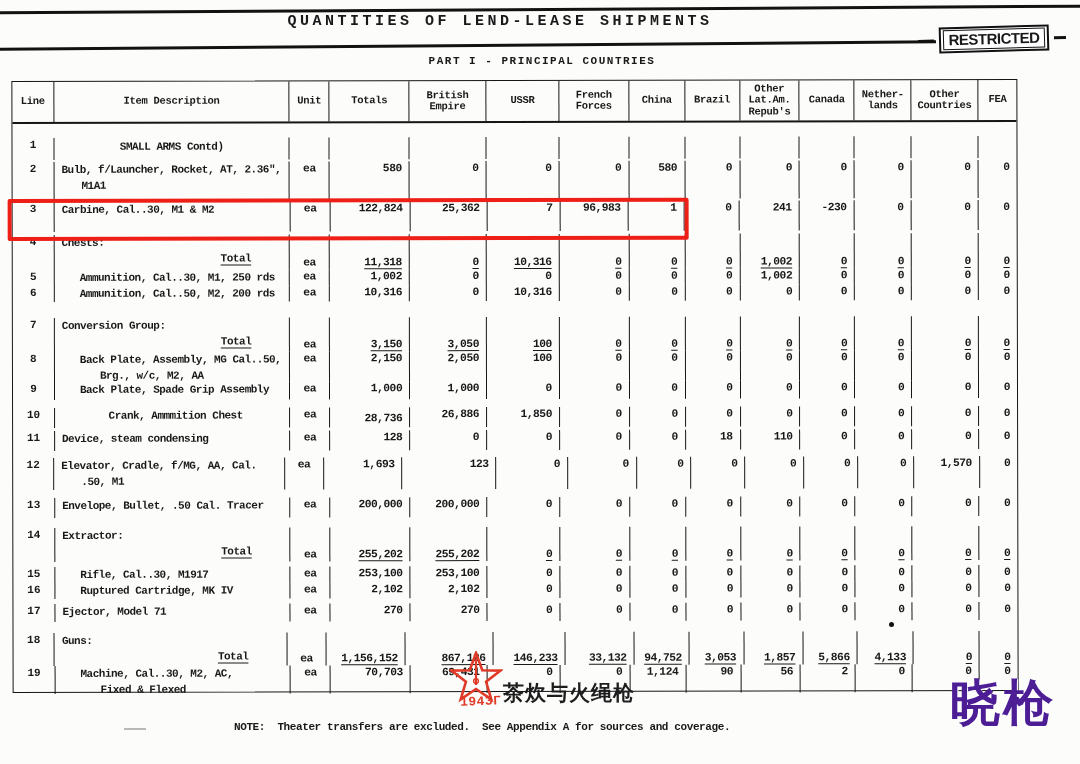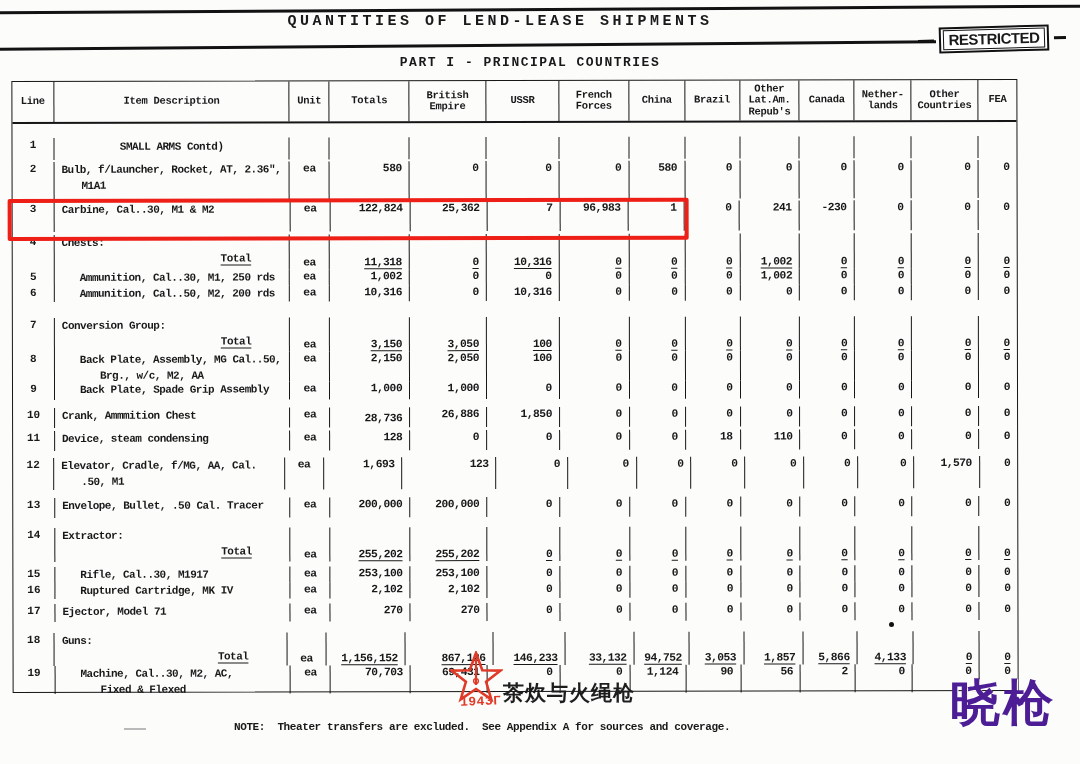--- a/index.html
+++ b/index.html
@@ -1,21 +1,21 @@
 <!DOCTYPE html>
 <html><head>
 <meta charset="utf-8">
 <style>
   html,body{margin:0;padding:0;background:#e9e9e9;}
   .page{position:relative;width:1080px;height:764px;background:#fcfcfb;overflow:hidden;
         font-family:"Liberation Mono","DejaVu Sans Mono",monospace;color:#191919;}
   .rule{position:absolute;background:#121212;}
   .title{position:absolute;top:13px;left:0;width:1000px;text-align:center;font-size:15px;font-weight:700;
          letter-spacing:3.5px;white-space:pre;}
-  .subtitle{position:absolute;top:55px;left:0;width:1060px;text-align:center;font-size:13px;font-weight:700;
+  .subtitle{position:absolute;top:55px;left:12px;width:1060px;text-align:center;font-size:11px;font-weight:700;
          letter-spacing:1.5px;white-space:pre;}
   .stamp{position:absolute;top:26px;left:918px;display:flex;align-items:center;gap:5px;transform:rotate(-1.6deg);}
   .stamp .dash{width:16px;height:3px;background:#111;}
   .stamp .box{border:2.5px solid #111;padding:1.5px;background:#fff;}
   .stamp .box-in{border:1.5px solid #111;padding:0px 5px 1px 5px;font-family:"Liberation Sans",sans-serif;
          font-weight:700;font-size:15px;letter-spacing:-0.5px;transform:scaleX(.92);}
   
   .tbl{position:absolute;left:12px;top:80px;width:1006px;height:612px;border:1.8px solid #161616;
        box-sizing:border-box;transform:rotate(-0.12deg);background:transparent;}
   .thead{display:flex;height:42px;border-bottom:2px solid #161616;box-sizing:border-box;}
@@ -460,21 +460,21 @@
         </div>
         <div class="td val" style="width: 67px;">
           <span>0</span>
         </div>
         <div class="td val" style="width: 38px;">
           <span>0</span>
         </div>
       </div>
       <div class="trow" style="height: 20px; margin-top: 8px;">
         <div class="td line" style="width: 42px;">10</div>
-        <div class="td desc" style="width: 236px;"><div class="l1">Crank, Ammmition Chest</div></div>
+        <div class="td desc" style="width: 236px; text-align: center;"><div class="l1">Crank, Ammmition Chest</div></div>
         <div class="td unit" style="width: 40px;">ea</div>
         <div class="td val" style="width: 80px; align-items: center;">
           <span>28,736</span>
         </div>
         <div class="td val" style="width: 77px;">
           <span>26,886</span>
         </div>
         <div class="td val" style="width: 73px;">
           <span>1,850</span>
         </div>

